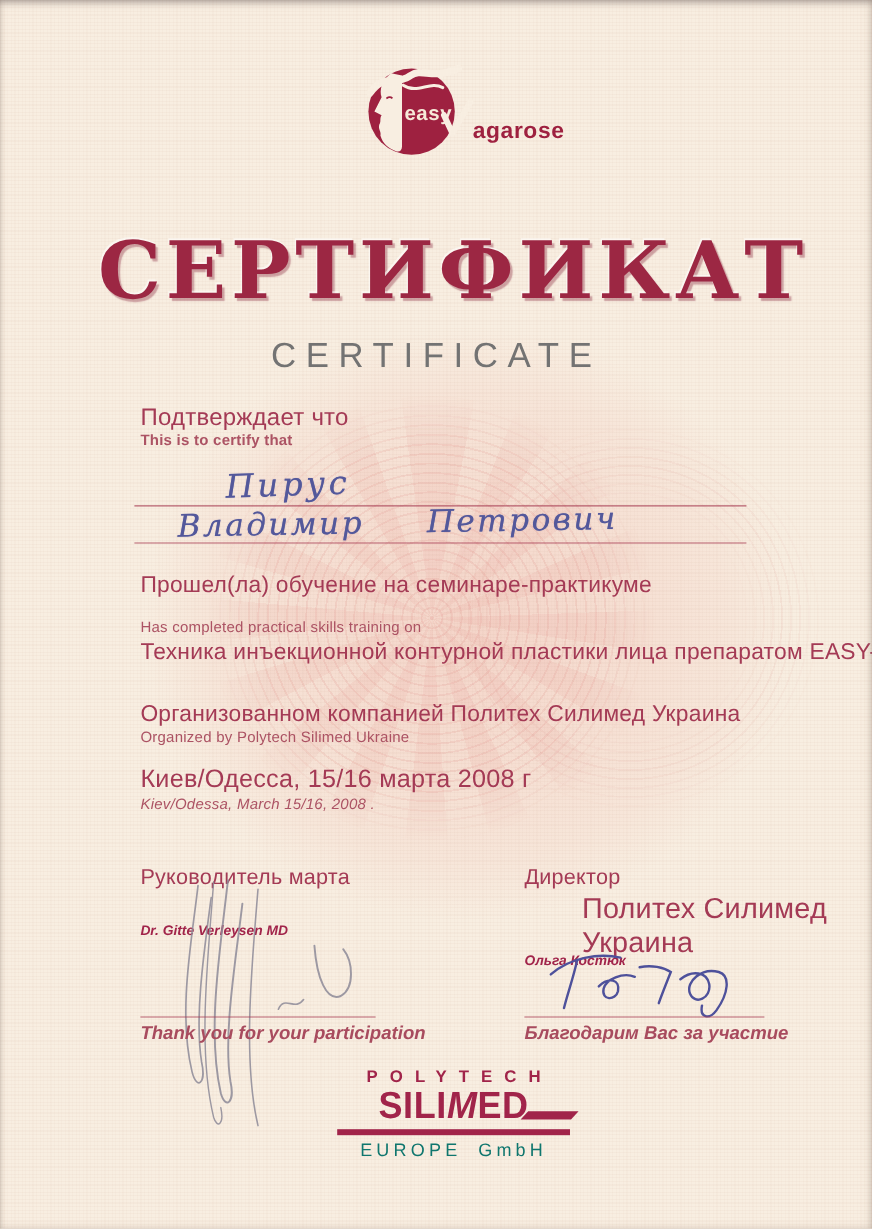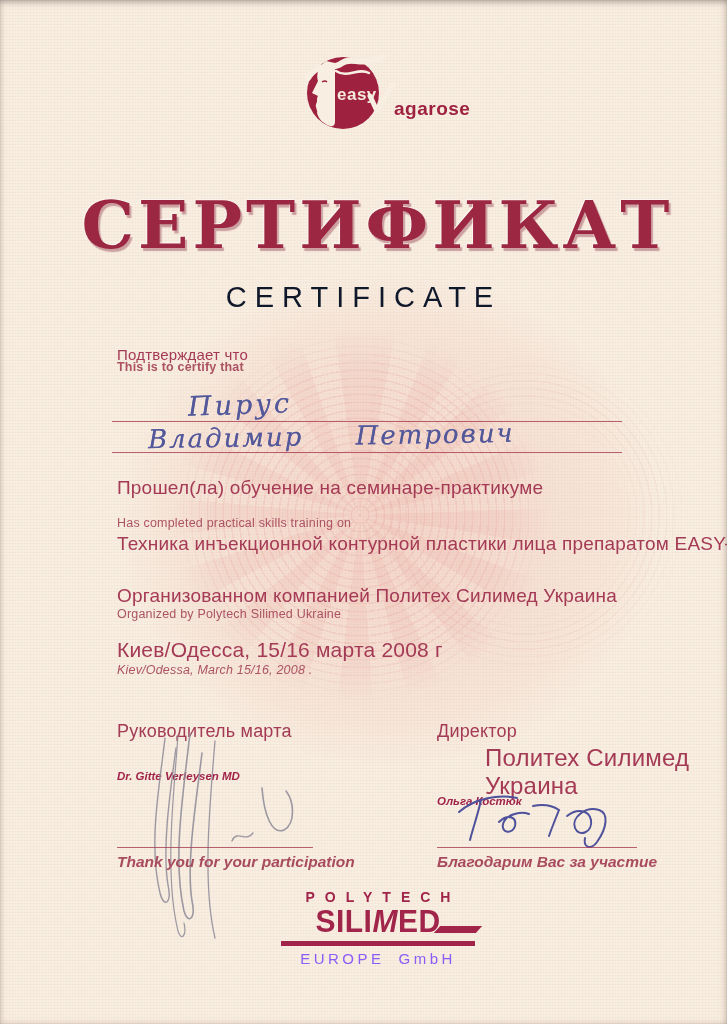--- a/index.html
+++ b/index.html
@@ -50,37 +50,37 @@
   .en{color:#ac5364;font-size:12.5px;letter-spacing:0.2px;}
   .title-ru{
     left:0;right:0;top:186px;text-align:center;
     font-family:"DejaVu Serif",serif;font-weight:700;font-size:66px;letter-spacing:4px;
     color:#9c2743;
     text-shadow:-1px -1px 0 rgba(255,255,255,0.55), 2px 3px 1px rgba(125,20,45,0.35);
     padding-left:28px;
   }
   .title-en{
     left:0;right:0;top:281px;text-align:center;
-    font-size:29px;letter-spacing:8px;color:#0f172a;font-weight:400;
+    font-size:29px;letter-spacing:8px;color:#737373;font-weight:400;
   }
   .rule{border-top:1.6px solid rgba(168,60,82,0.8);height:0;}
   .hand{
     font-family:"DejaVu Serif",serif;font-style:italic;color:#53589b;
     text-shadow:0 0 0.6px rgba(83,88,155,0.8);
   }
   .credit{font-size:11.5px;font-weight:700;font-style:italic;color:#a1244a;margin-top:23px;}
   .thanks{font-size:15.5px;font-weight:700;font-style:italic;color:#a84b5e;}
   
   .pl-block{left:281px;top:889px;width:194px;text-align:center;color:#a1244a;}
   .pl-polytech{font-size:14px;font-weight:700;letter-spacing:10px;text-indent:10px;}
   .pl-silimed{font-size:30px;font-weight:700;letter-spacing:0.5px;line-height:1;margin-top:2px;transform:scaleY(1.05);}
   .pl-silimed .m{font-style:italic;}
   .pl-swoosh{position:absolute;right:-4px;top:37px;width:42px;height:7px;background:#a1244a;transform:skewX(-42deg);}
   .pl-bar{margin-top:4px;height:5px;width:100%;background:#a1244a;}
-  .pl-europe{margin-top:4px;font-size:15px;letter-spacing:3.5px;color:#8b5cf6;display:flex;justify-content:center;gap:14px;}
+  .pl-europe{margin-top:4px;font-size:15px;letter-spacing:3.5px;color:#0f766e;display:flex;justify-content:center;gap:14px;}
 </style>
 </head>
 <body>
 
 <div class="page">
   <div class="pink-wash"></div>
   <div class="rosette"></div>
   <div class="rosette-ring"></div>
   <div class="texture"></div>
 
@@ -96,21 +96,21 @@
       <text x="31" y="48" font-family="Liberation Sans, sans-serif" font-size="17" font-weight="700" fill="#f6ead9" letter-spacing="0.5">easy</text>
       <path d="M64,44 L71,59 L86,33" stroke="#f8eee1" stroke-width="5" fill="none" stroke-linecap="round" stroke-linejoin="round"></path>
       <text x="88" y="63" font-family="Liberation Sans, sans-serif" font-size="19" font-weight="700" fill="#9e2140" letter-spacing="0.5">agarose</text>
     </svg>
     <span class="abs" style="left:30px;top:36px;width:1px;height:1px;overflow:hidden;color:transparent;">easy</span>
   </div>
 
   <div class="abs title-ru">СЕРТИФИКАТ</div>
   <div class="abs title-en">CERTIFICATE</div>
 
-  <div class="abs ru" style="left:117px;top:346px;font-size:15px;">Подтверждает что</div>
+  <div class="abs ru" style="left:117px;top:337px;font-size:20px;">Подтверждает что</div>
   <div class="abs en" style="left:117px;top:360px;font-weight:700;">This is to certify that</div>
 
   <div class="abs hand" style="left:188px;top:389px;font-size:27px;letter-spacing:3px;transform:rotate(-2deg);">Пирус</div>
   <div class="abs rule" style="left:112px;top:421px;width:510px;"></div>
   <div class="abs hand" style="left:148px;top:421px;font-size:26px;letter-spacing:2px;word-spacing:42px;transform:rotate(-1deg);">Владимир Петрович</div>
   <div class="abs rule" style="left:112px;top:452px;width:510px;"></div>
 
   <div class="abs ru" style="left:117px;top:477px;">Прошел(ла) обучение на семинаре-практикуме</div>
   <div class="abs en" style="left:117px;top:492px;margin-top:24px;">Has completed practical skills training on</div>
 

